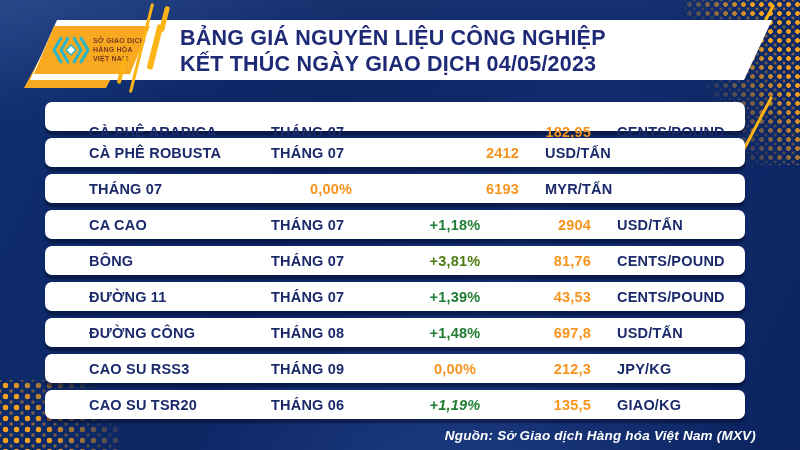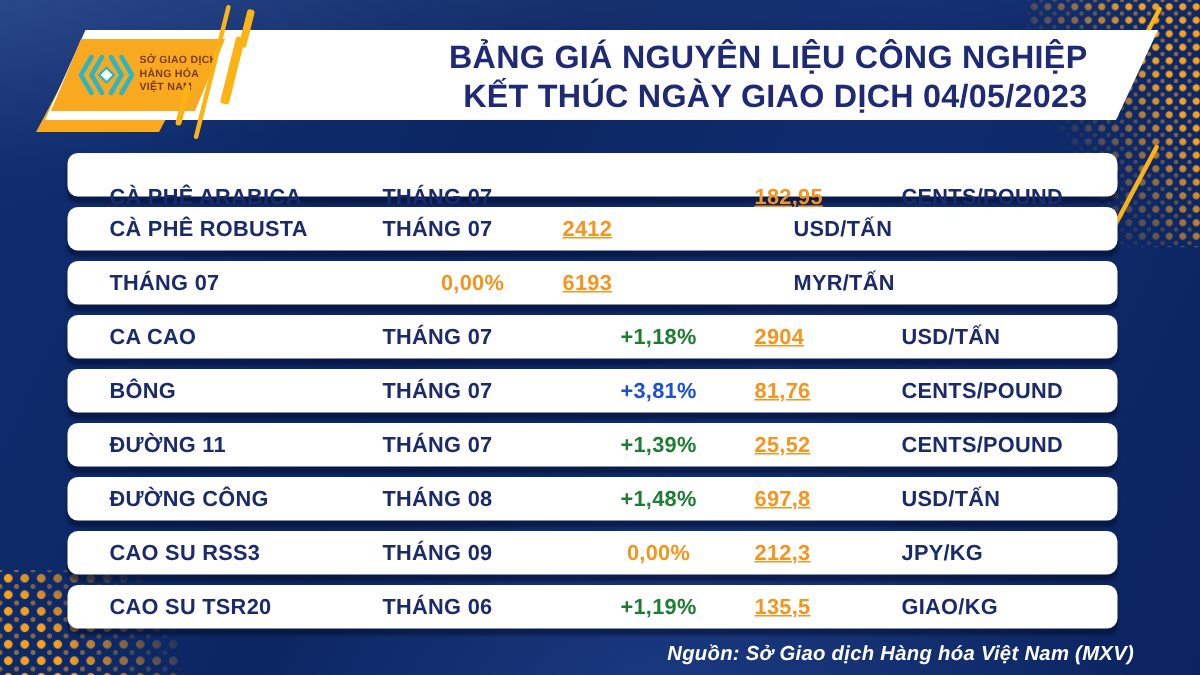--- a/index.html
+++ b/index.html
@@ -66,39 +66,39 @@
     clip-path: polygon(54px 26px, 150px 26px, 130px 74px, 34px 74px);
   }
   .logo-mark { position: absolute; left: 52px; top: 33px; }
   .logo-text {
     position: absolute; left: 93px; top: 36px;
     font-size: 7px; font-weight: bold; line-height: 1.3;
     color: #7b3a21; letter-spacing: .2px;
   }
   .title {
     position: absolute; left: 180px; top: 25px; width: 545px;
-    text-align: right; color: #1f2a76; font-weight: bold;
+    text-align: left; color: #1f2a76; font-weight: bold;
     font-size: 21.5px; line-height: 26px; letter-spacing: .2px;
   }
 
   
   .table {
     position: absolute; left: 45px; top: 102px; width: 700px;
     display: flex; flex-direction: column; gap: 7px;
   }
   .row {
     height: 29px; background: #fff; border-radius: 7px;
     box-shadow: 0 4px 2px rgba(4,12,40,.5);
     display: grid; grid-template-columns: 182px 120px 128px 72px auto;
-    align-items: center; padding-left: 28px;
+    align-items: center; padding-left: 44px;
     font-size: 14.5px; font-weight: bold; color: #1b2a6b; letter-spacing: .2px;
     white-space: nowrap;
   }
   .cell-change { text-align: center; }
-  .cell-price  { color: #f6941e; text-decoration: underline; }
+  .cell-price  { text-align: right; color: #f6941e; }
   .cell-unit   { padding-left: 26px; }
 
   
   .source {
     position: absolute; right: 44px; bottom: 7px;
     color: #fff; font-size: 13.5px; font-weight: bold; font-style: italic;
     letter-spacing: .2px;
   }
 </style>
 </head>
@@ -172,30 +172,30 @@
       <span class="cell-name">CA CAO</span>
       <span class="cell-month">THÁNG 07</span>
       <span class="cell-change" style="color: rgb(30, 125, 51);">+1,18%</span>
       <span class="cell-price">2904</span>
       <span class="cell-unit">USD/TẤN</span>
     </div>
 
     <div class="row">
       <span class="cell-name">BÔNG</span>
       <span class="cell-month">THÁNG 07</span>
-      <span class="cell-change" style="color: #1d4ed8;">+3,81%</span>
+      <span class="cell-change" style="color: #4d7c0f;">+3,81%</span>
       <span class="cell-price">81,76</span>
       <span class="cell-unit">CENTS/POUND</span>
     </div>
 
     <div class="row">
       <span class="cell-name">ĐƯỜNG 11</span>
       <span class="cell-month">THÁNG 07</span>
       <span class="cell-change" style="color: rgb(30, 125, 51);">+1,39%</span>
-      <span class="cell-price">25,52</span>
+      <span class="cell-price">43,53</span>
       <span class="cell-unit">CENTS/POUND</span>
     </div>
 
     <div class="row">
       <span class="cell-name">ĐƯỜNG CÔNG</span>
       <span class="cell-month">THÁNG 08</span>
       <span class="cell-change" style="color: rgb(30, 125, 51);">+1,48%</span>
       <span class="cell-price">697,8</span>
       <span class="cell-unit">USD/TẤN</span>
     </div>
@@ -204,20 +204,20 @@
       <span class="cell-name">CAO SU RSS3</span>
       <span class="cell-month">THÁNG 09</span>
       <span class="cell-change" style="color: rgb(246, 148, 30);">0,00%</span>
       <span class="cell-price">212,3</span>
       <span class="cell-unit">JPY/KG</span>
     </div>
 
     <div class="row">
       <span class="cell-name">CAO SU TSR20</span>
       <span class="cell-month">THÁNG 06</span>
-      <span class="cell-change" style="color: rgb(30, 125, 51);">+1,19%</span>
+      <span class="cell-change" style="color: rgb(30, 125, 51); font-style: italic;">+1,19%</span>
       <span class="cell-price">135,5</span>
       <span class="cell-unit">GIAO/KG</span>
     </div>
   </div>
 
   <div class="source">Nguồn: Sở Giao dịch Hàng hóa Việt Nam (MXV)</div>
 </div>
 
 </body></html>

